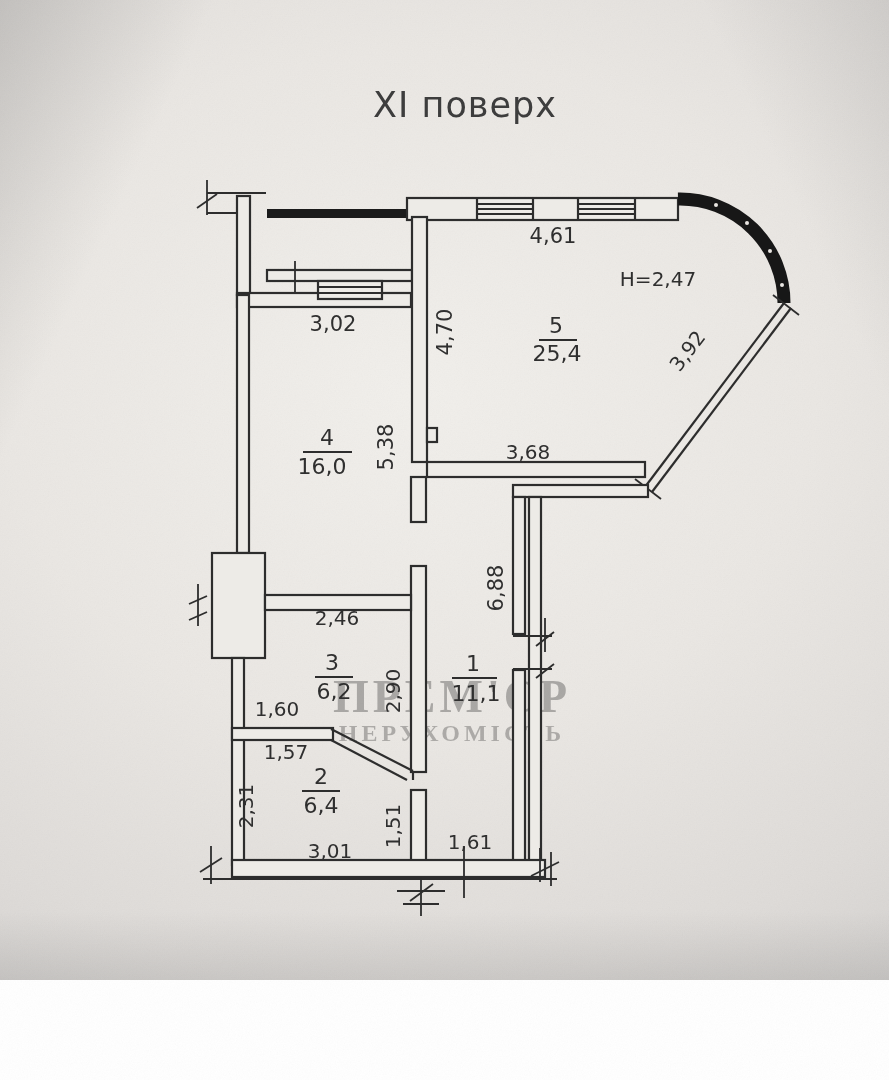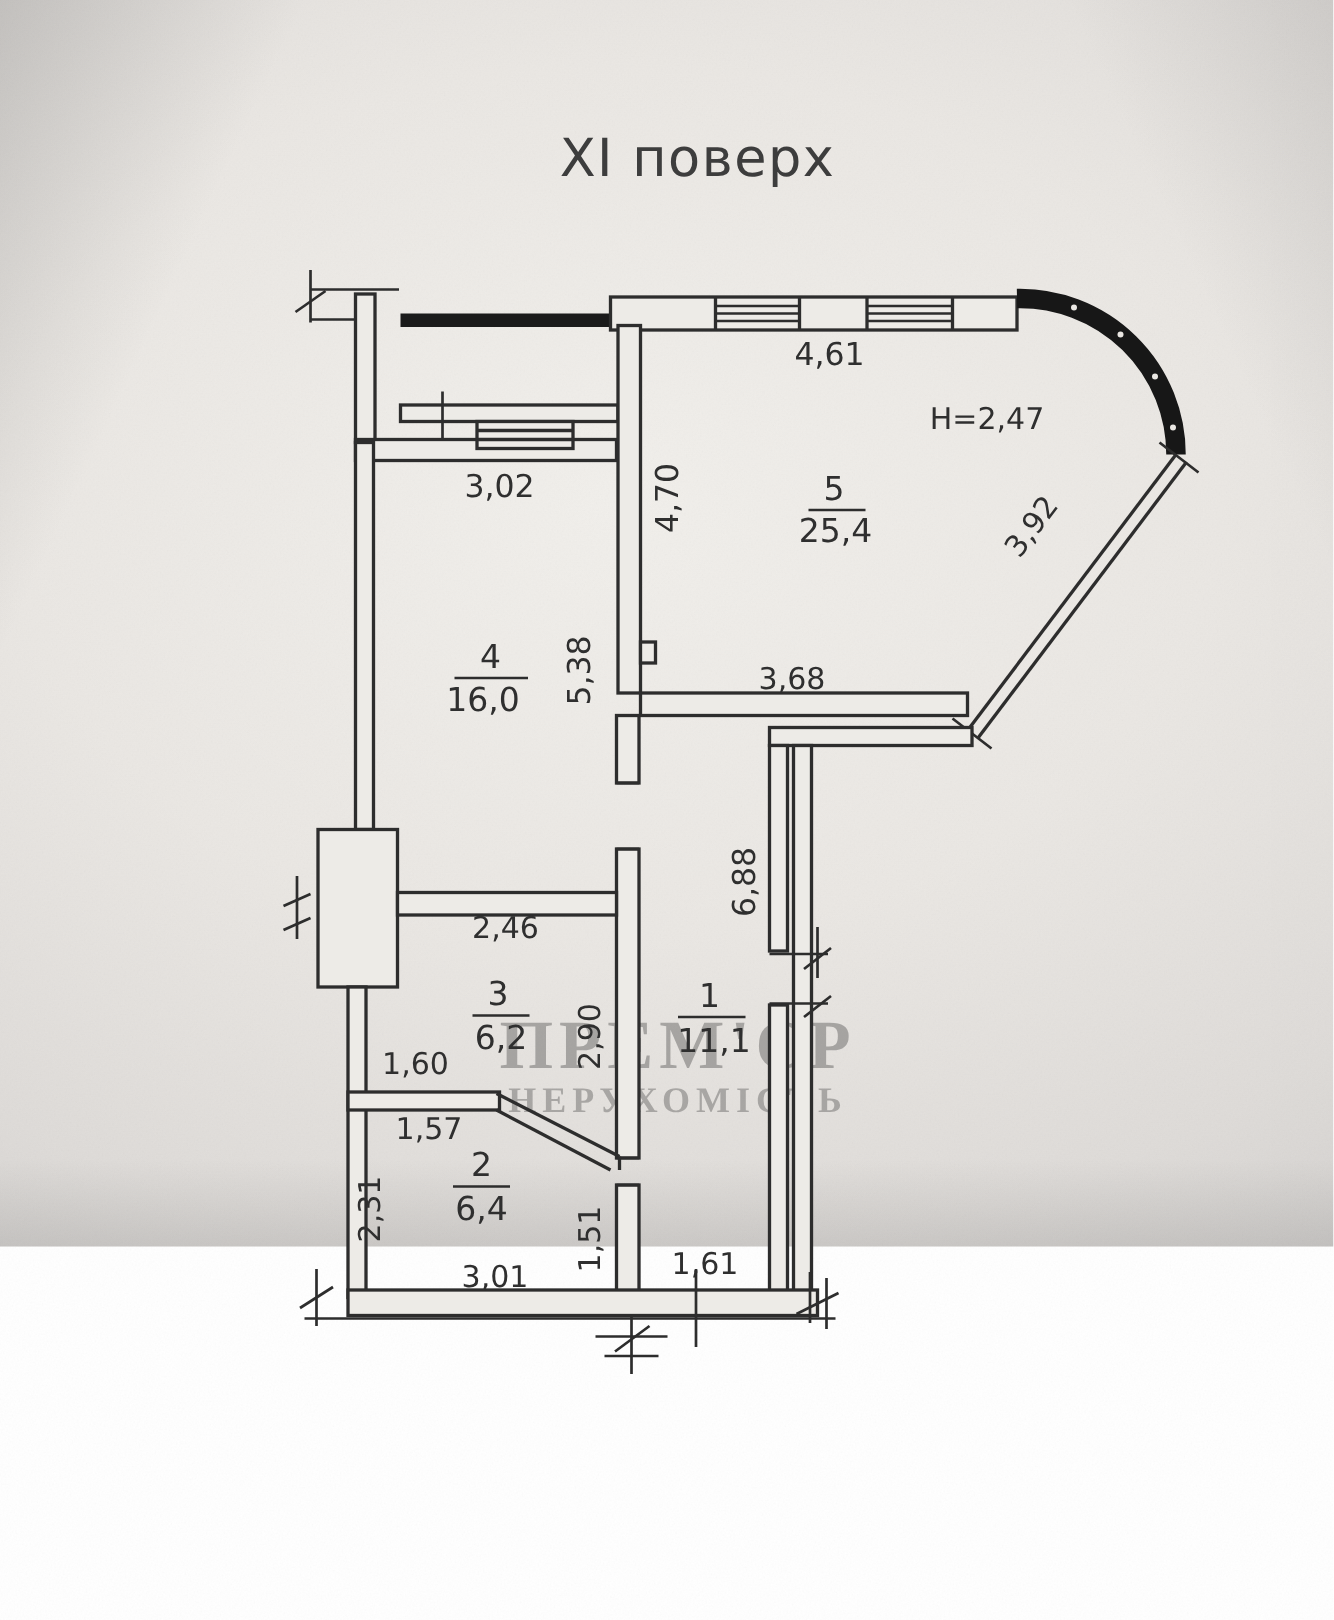--- a/index.html
+++ b/index.html
@@ -1,17 +1,17 @@
 <!DOCTYPE html>
 <html><head>
 <meta charset="utf-8">
 <style>
   html,body{margin:0;padding:0;width:889px;height:1080px;overflow:hidden;}
   .photo{
-    position:relative;width:889px;height:831px;
+    position:relative;width:889px;height:980px;
     background:
       linear-gradient(115deg, rgba(70,70,70,.20) 0%, rgba(70,70,70,0) 16%),
       linear-gradient(0deg, rgba(80,80,80,.14) 0%, rgba(80,80,80,0) 7%),
       linear-gradient(245deg, rgba(80,80,80,.12) 0%, rgba(80,80,80,0) 14%),
       radial-gradient(120% 92% at 46% 40%, #f1efeb 0%, #eae7e3 38%, #dedbd8 66%, #cdcbc9 90%, #c2c1bf 100%);
   }
   svg{position:absolute;left:0;top:0;}
   .ink{stroke:#2d2d2d;stroke-width:2.2;fill:none;}
   .wall{stroke:#2d2d2d;stroke-width:2.2;fill:#edebe7;}
   .thick{stroke:#171717;stroke-width:13;fill:none;}

